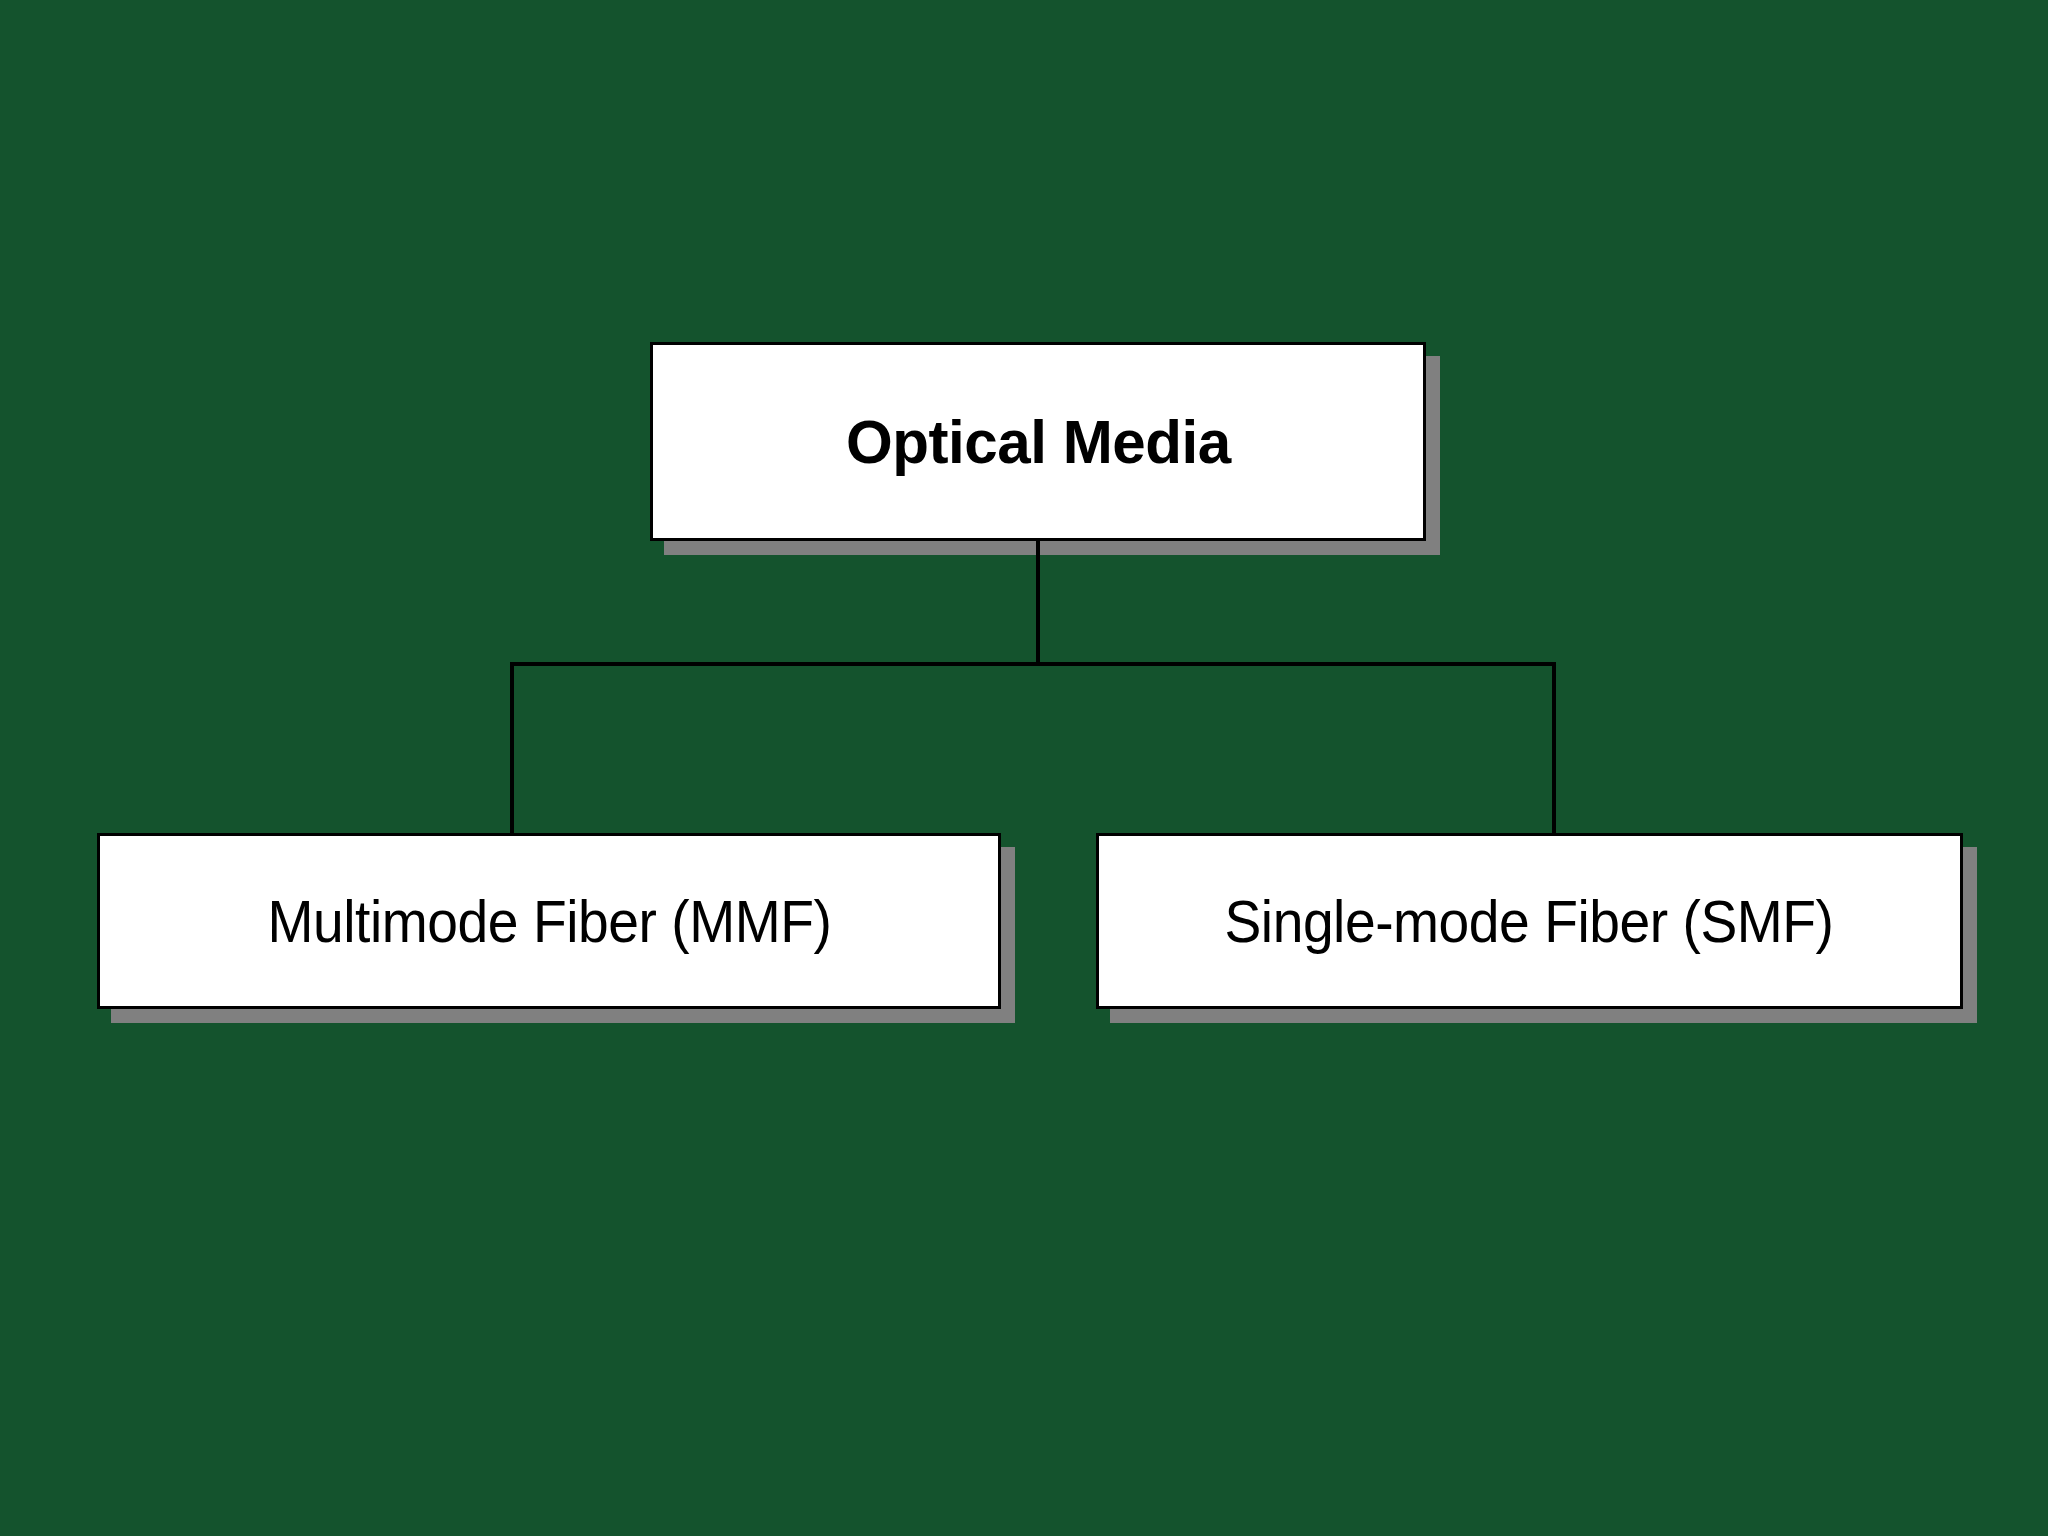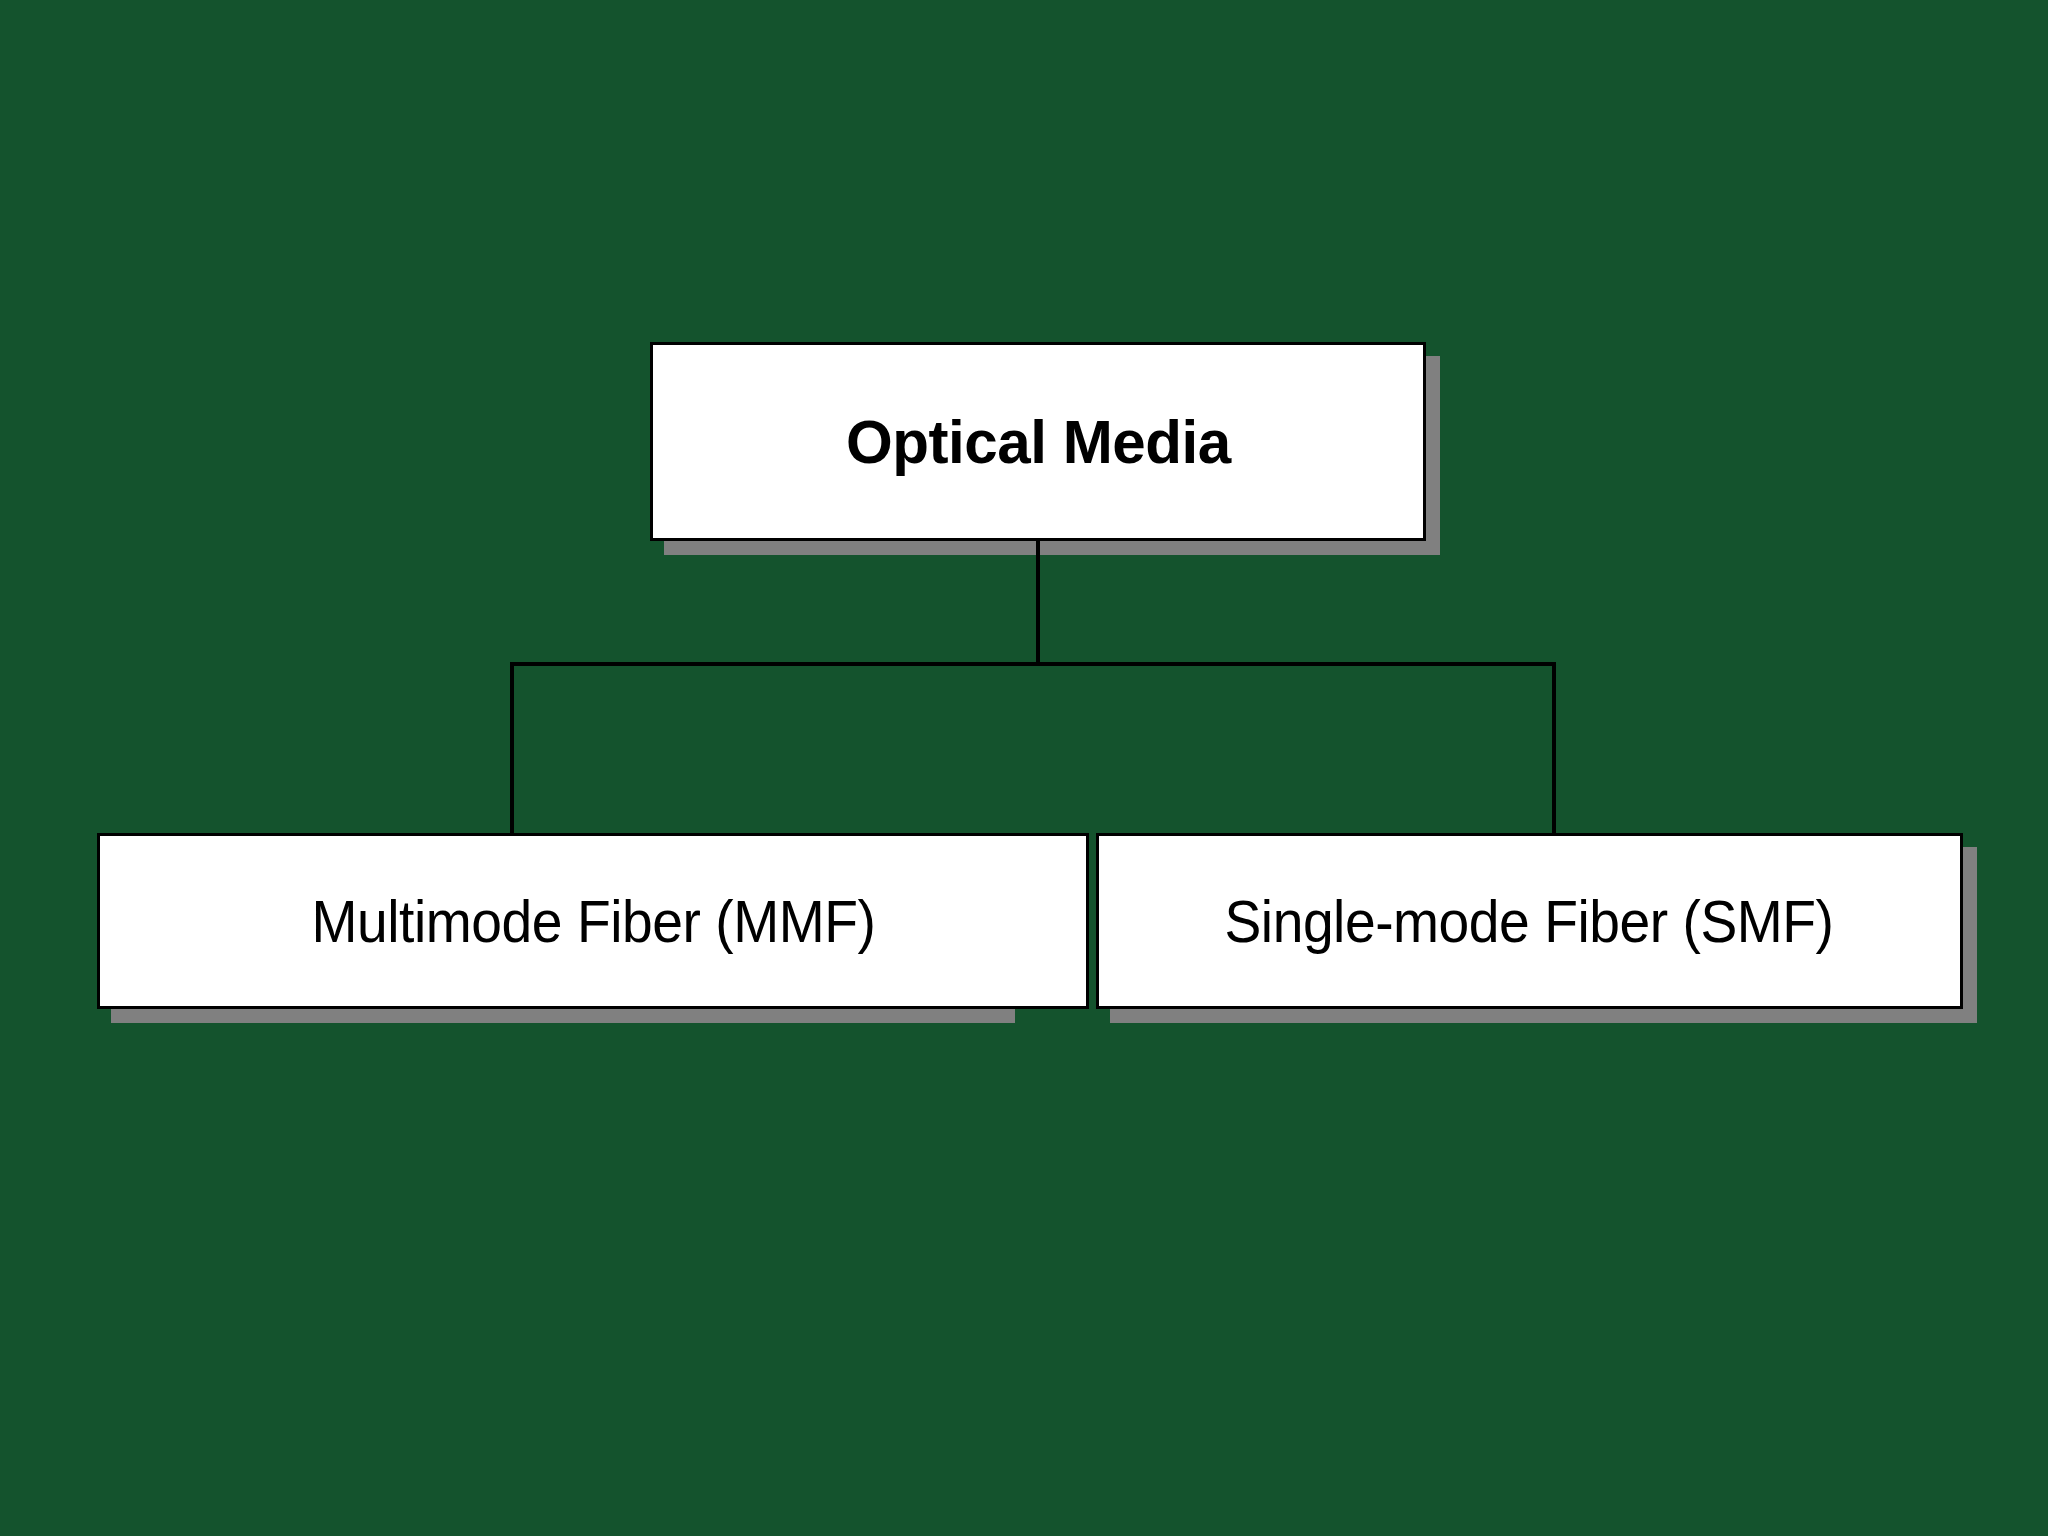--- a/index.html
+++ b/index.html
@@ -56,21 +56,21 @@
   #node-root .node-label {
     font-size: 62px;
     font-weight: bold;
     transform: scaleX(0.97);
   }
 
   
   #node-mmf {
     left: 97px;
     top: 833px;
-    width: 992px;
+    width: 904px;
     height: 176px;
   }
   #node-mmf-shadow {
     left: 111px;
     top: 847px;
     width: 904px;
     height: 176px;
   }
 
   

